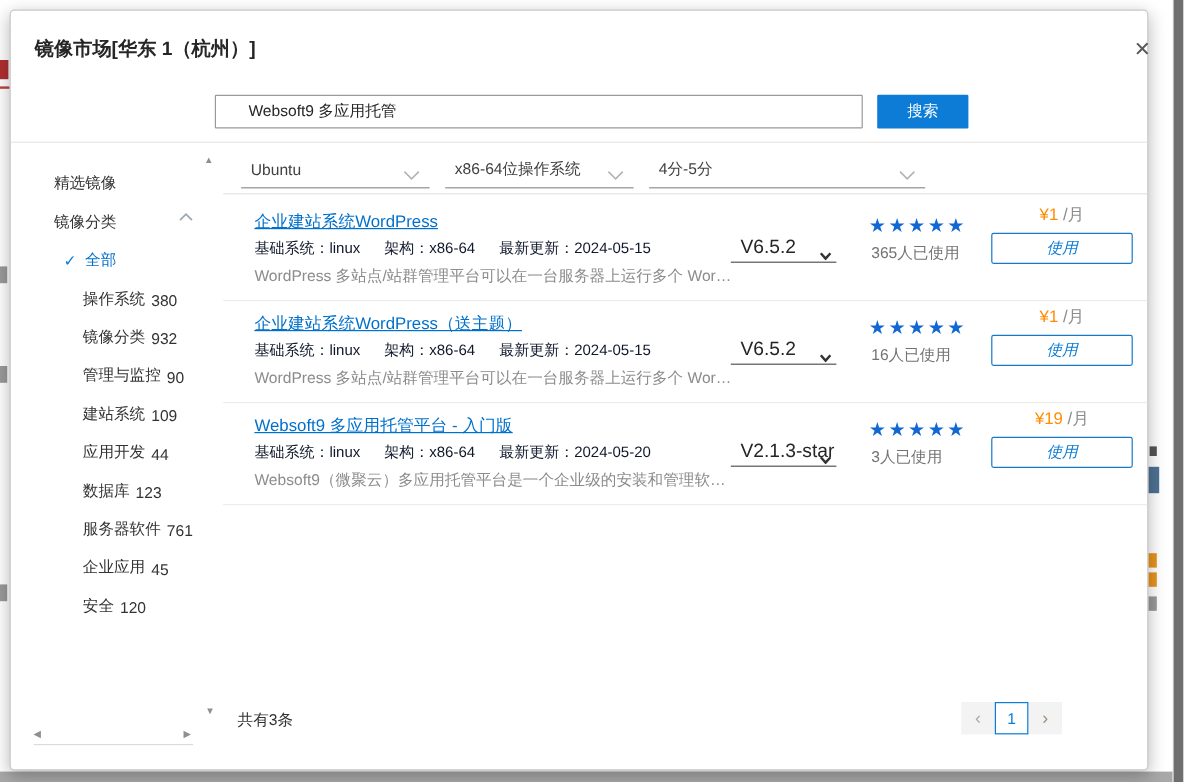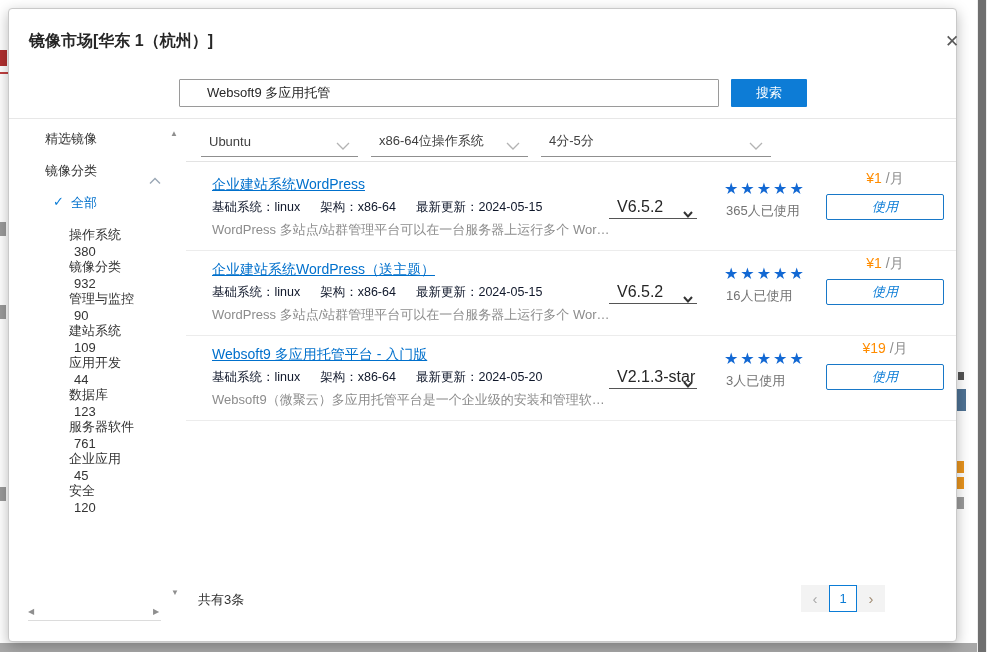--- a/index.html
+++ b/index.html
@@ -34,23 +34,23 @@
   }
   .search-btn{
     position:absolute;left:722px;top:70px;width:76px;height:28px;box-sizing:border-box;
     background:#0d7cd6;color:#fff;border:none;border-radius:1px;
     font-size:13px;font-family:inherit;cursor:pointer;
   }
   .hdr-divider{position:absolute;left:0;top:109px;width:947px;height:1px;background:#e7e7e7;}
 
   
   .sidebar{position:absolute;left:20px;top:121px;width:138px;}
-  .side-item{height:32px;display:flex;align-items:flex-start;font-size:13px;color:#333;cursor:pointer;position:relative;}
+  .side-item{height:32px;display:flex;align-items:flex-end;font-size:13px;color:#333;cursor:pointer;position:relative;}
   .side-item.header{padding-left:16px;}
-  .side-item.sub{padding-left:40px;flex-direction:column;}
+  .side-item.sub{padding-left:40px;}
   .side-item.all{padding-left:24px;color:#0070cc;}
   .side-item.all .check{margin-right:7px;font-size:13px;color:#0b7cd6;font-weight:700;}
   .side-item .count{margin-left:5px;}
   .side-item .collapse{position:absolute;right:6px;top:11px;}
 
   
   .sb-arrow{position:absolute;font-size:8px;color:#8f8f8f;line-height:8px;cursor:pointer;}
   .h-scroll-line{position:absolute;left:19px;top:611px;width:133px;height:1px;background:#dcdcdc;}
 
   

